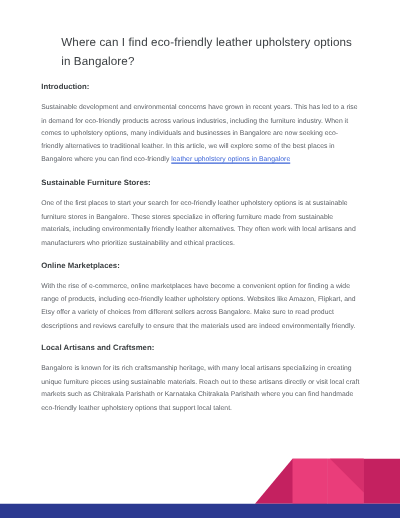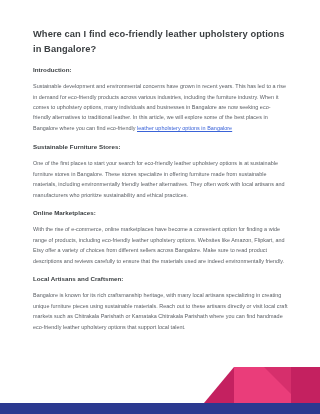--- a/index.html
+++ b/index.html
@@ -24,25 +24,25 @@
     overflow: hidden;
   }
   .content {
     position: absolute;
     left: 33px;
     top: 27px;
     width: 255px;
   }
   .doc-title {
     font-size: 9.3px;
-    font-weight: bold;
+    font-weight: normal;
     color: #3c4043;
     line-height: 1.62;
     letter-spacing: 0.01em;
-    margin: 0 0 9px 0;
+    margin: 0 0 9px 16px;
   }
   .section-heading {
     font-size: 6.2px;
     font-weight: bold;
     color: #3c4043;
     line-height: 1.45;
     letter-spacing: 0.005em;
     margin: 0 0 6px 0;
   }
   .body-par {

